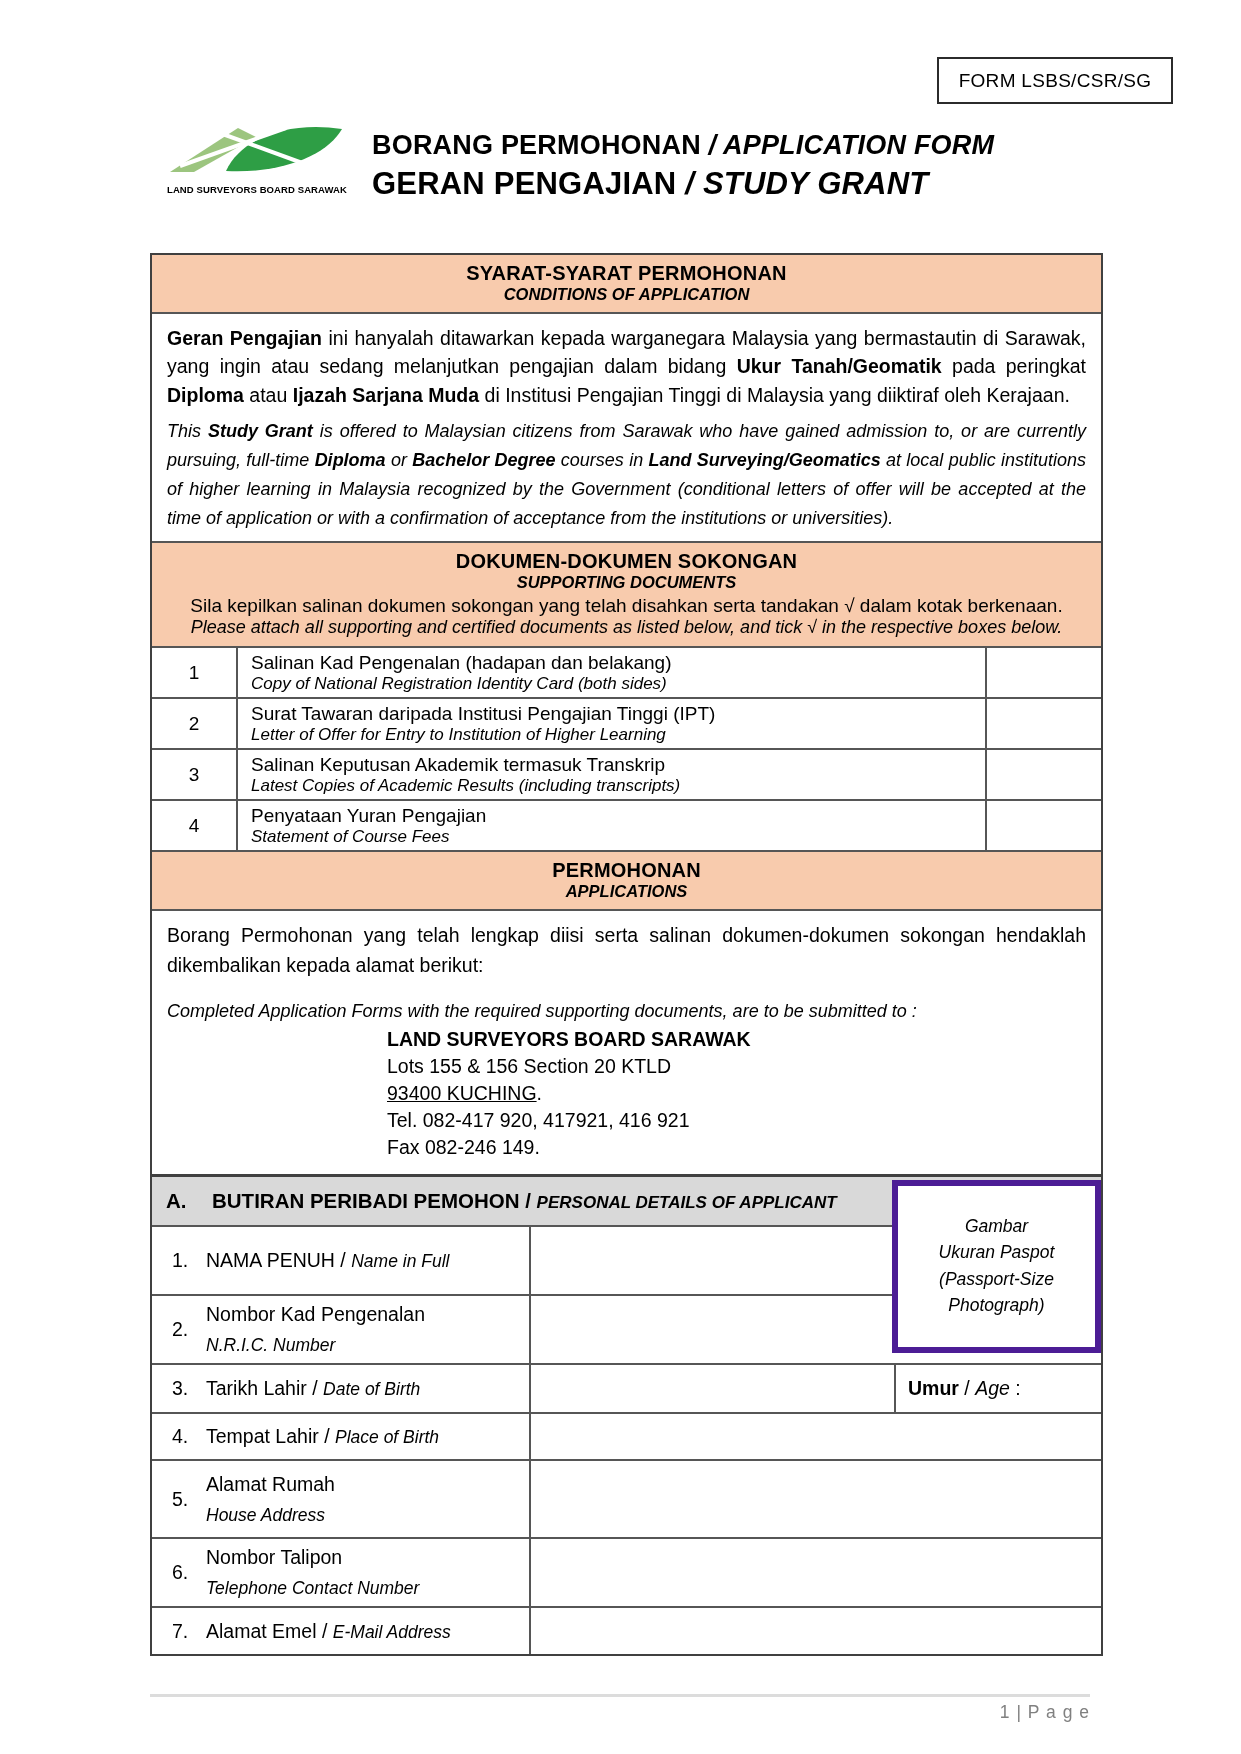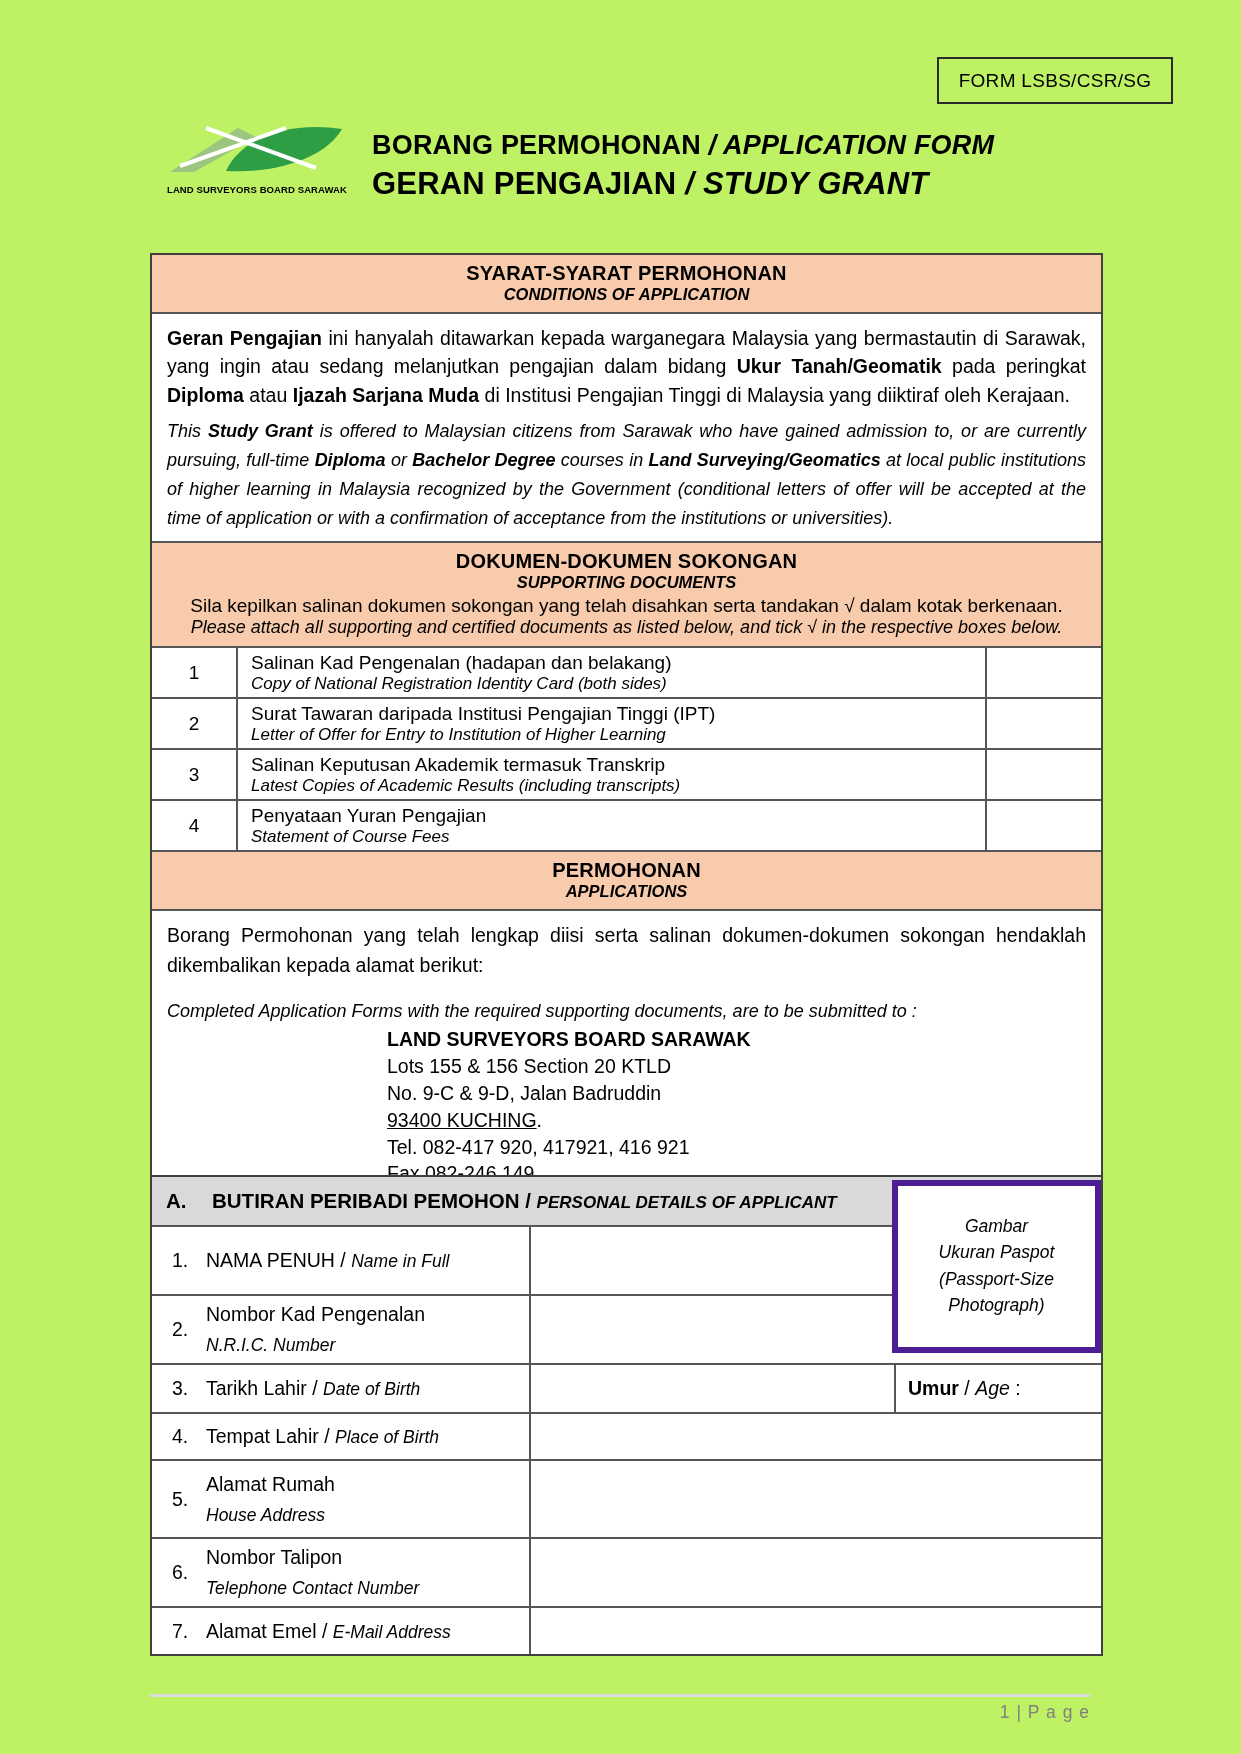--- a/index.html
+++ b/index.html
@@ -1,19 +1,19 @@
 <!DOCTYPE html>
 <html><head>
 <meta charset="utf-8">
 <style>
   * { margin:0; padding:0; box-sizing:border-box; }
   html,body { background:#e9e9e9; }
   .page {
     position:relative; width:1241px; height:1754px; margin:0 auto;
-    background:#bef264; color:#000;
+    background:#ffffff; color:#000;
     font-family:"Liberation Sans","DejaVu Sans",sans-serif;
     overflow:hidden;
   }
   .seg-b { font-weight:bold; }
   .seg-i { font-style:italic; }
   .seg-u { text-decoration:underline; }
 
   
   .form-code-box {
     position:absolute; top:57px; left:937px; width:236px; height:47px;
@@ -180,21 +180,20 @@
       <div class="sh-my">PERMOHONAN</div>
       <div class="sh-en">APPLICATIONS</div>
     </div>
 
     <div class="app-body">
       <p class="para-my2">Borang Permohonan yang telah lengkap diisi serta salinan dokumen-dokumen sokongan hendaklah dikembalikan kepada alamat berikut:</p>
       <p class="para-en2">Completed Application Forms with the required supporting documents, are to be submitted to :</p>
       <div class="address">
         <div class="addr-name">LAND SURVEYORS BOARD SARAWAK</div>
         <div>Lots 155 &amp; 156 Section 20 KTLD</div>
-        <div>No. 9-C &amp; 9-D, Jalan Badruddin</div>
         <div><span class="seg-u">93400 KUCHING</span><span>.</span></div>
         <div>Tel. 082-417 920, 417921, 416 921</div>
         <div>Fax 082-246 149.</div>
       </div>
     </div>
 
   </div>
 
   <div class="sa-table">
 

